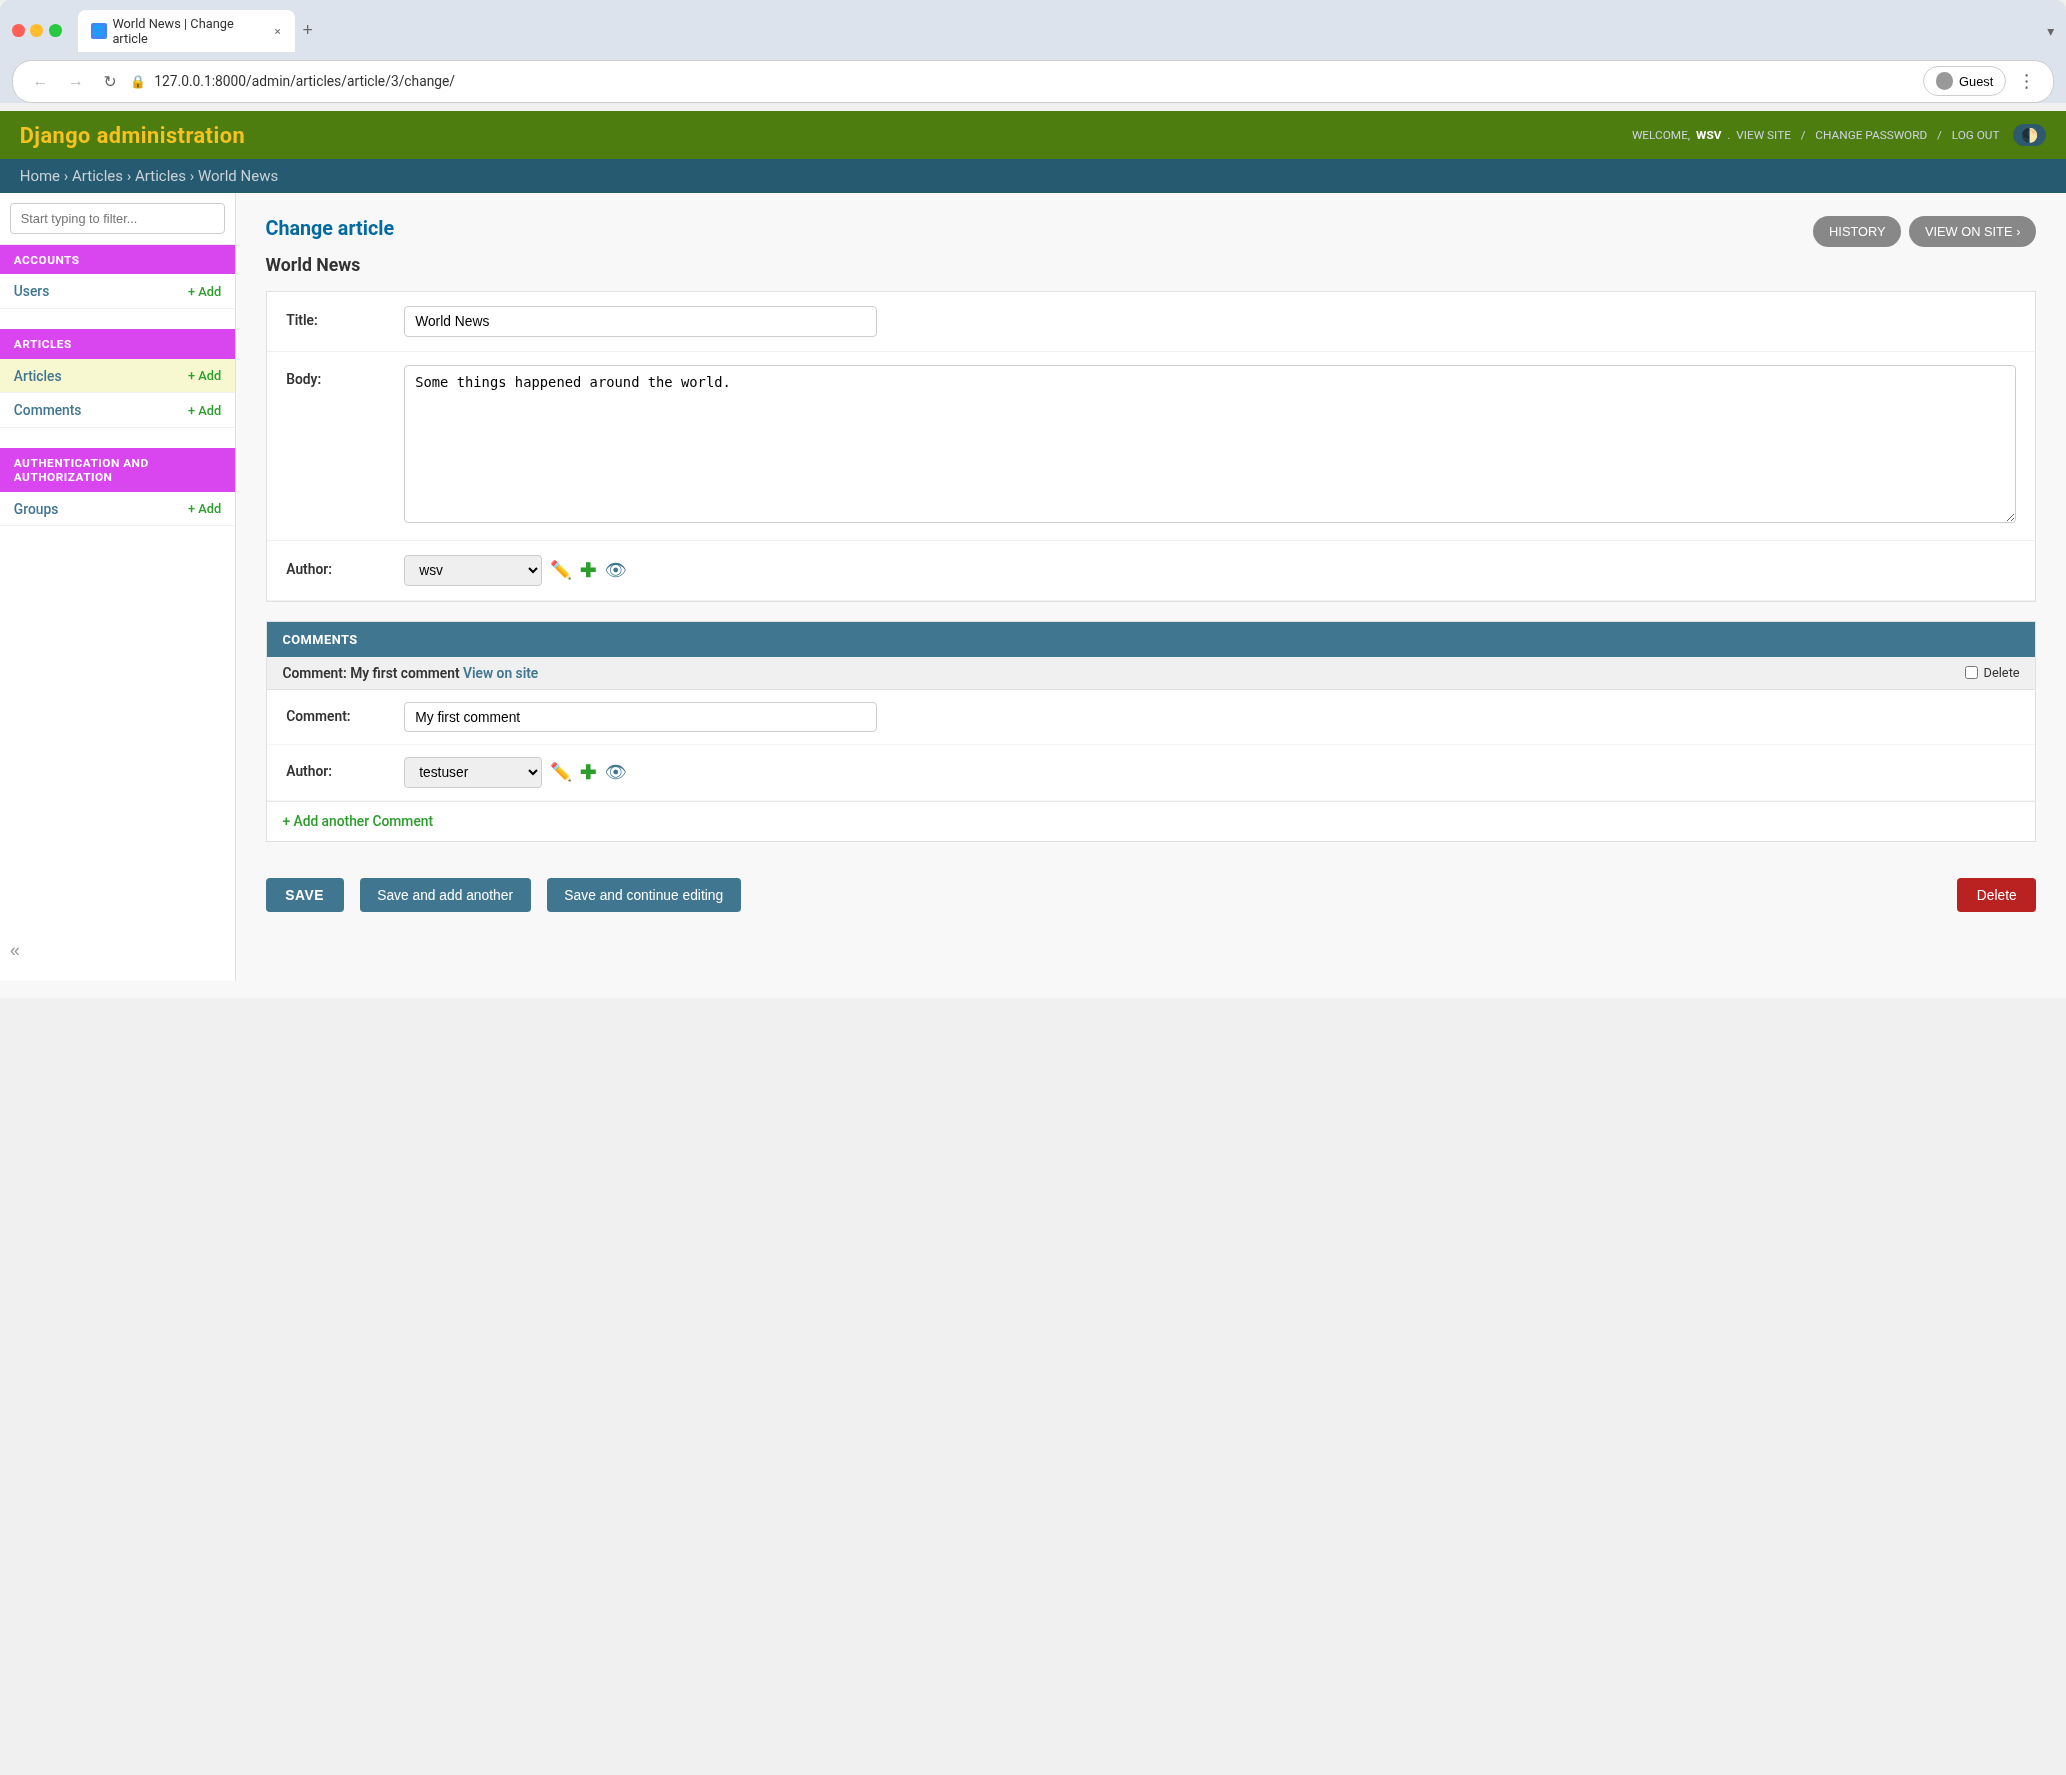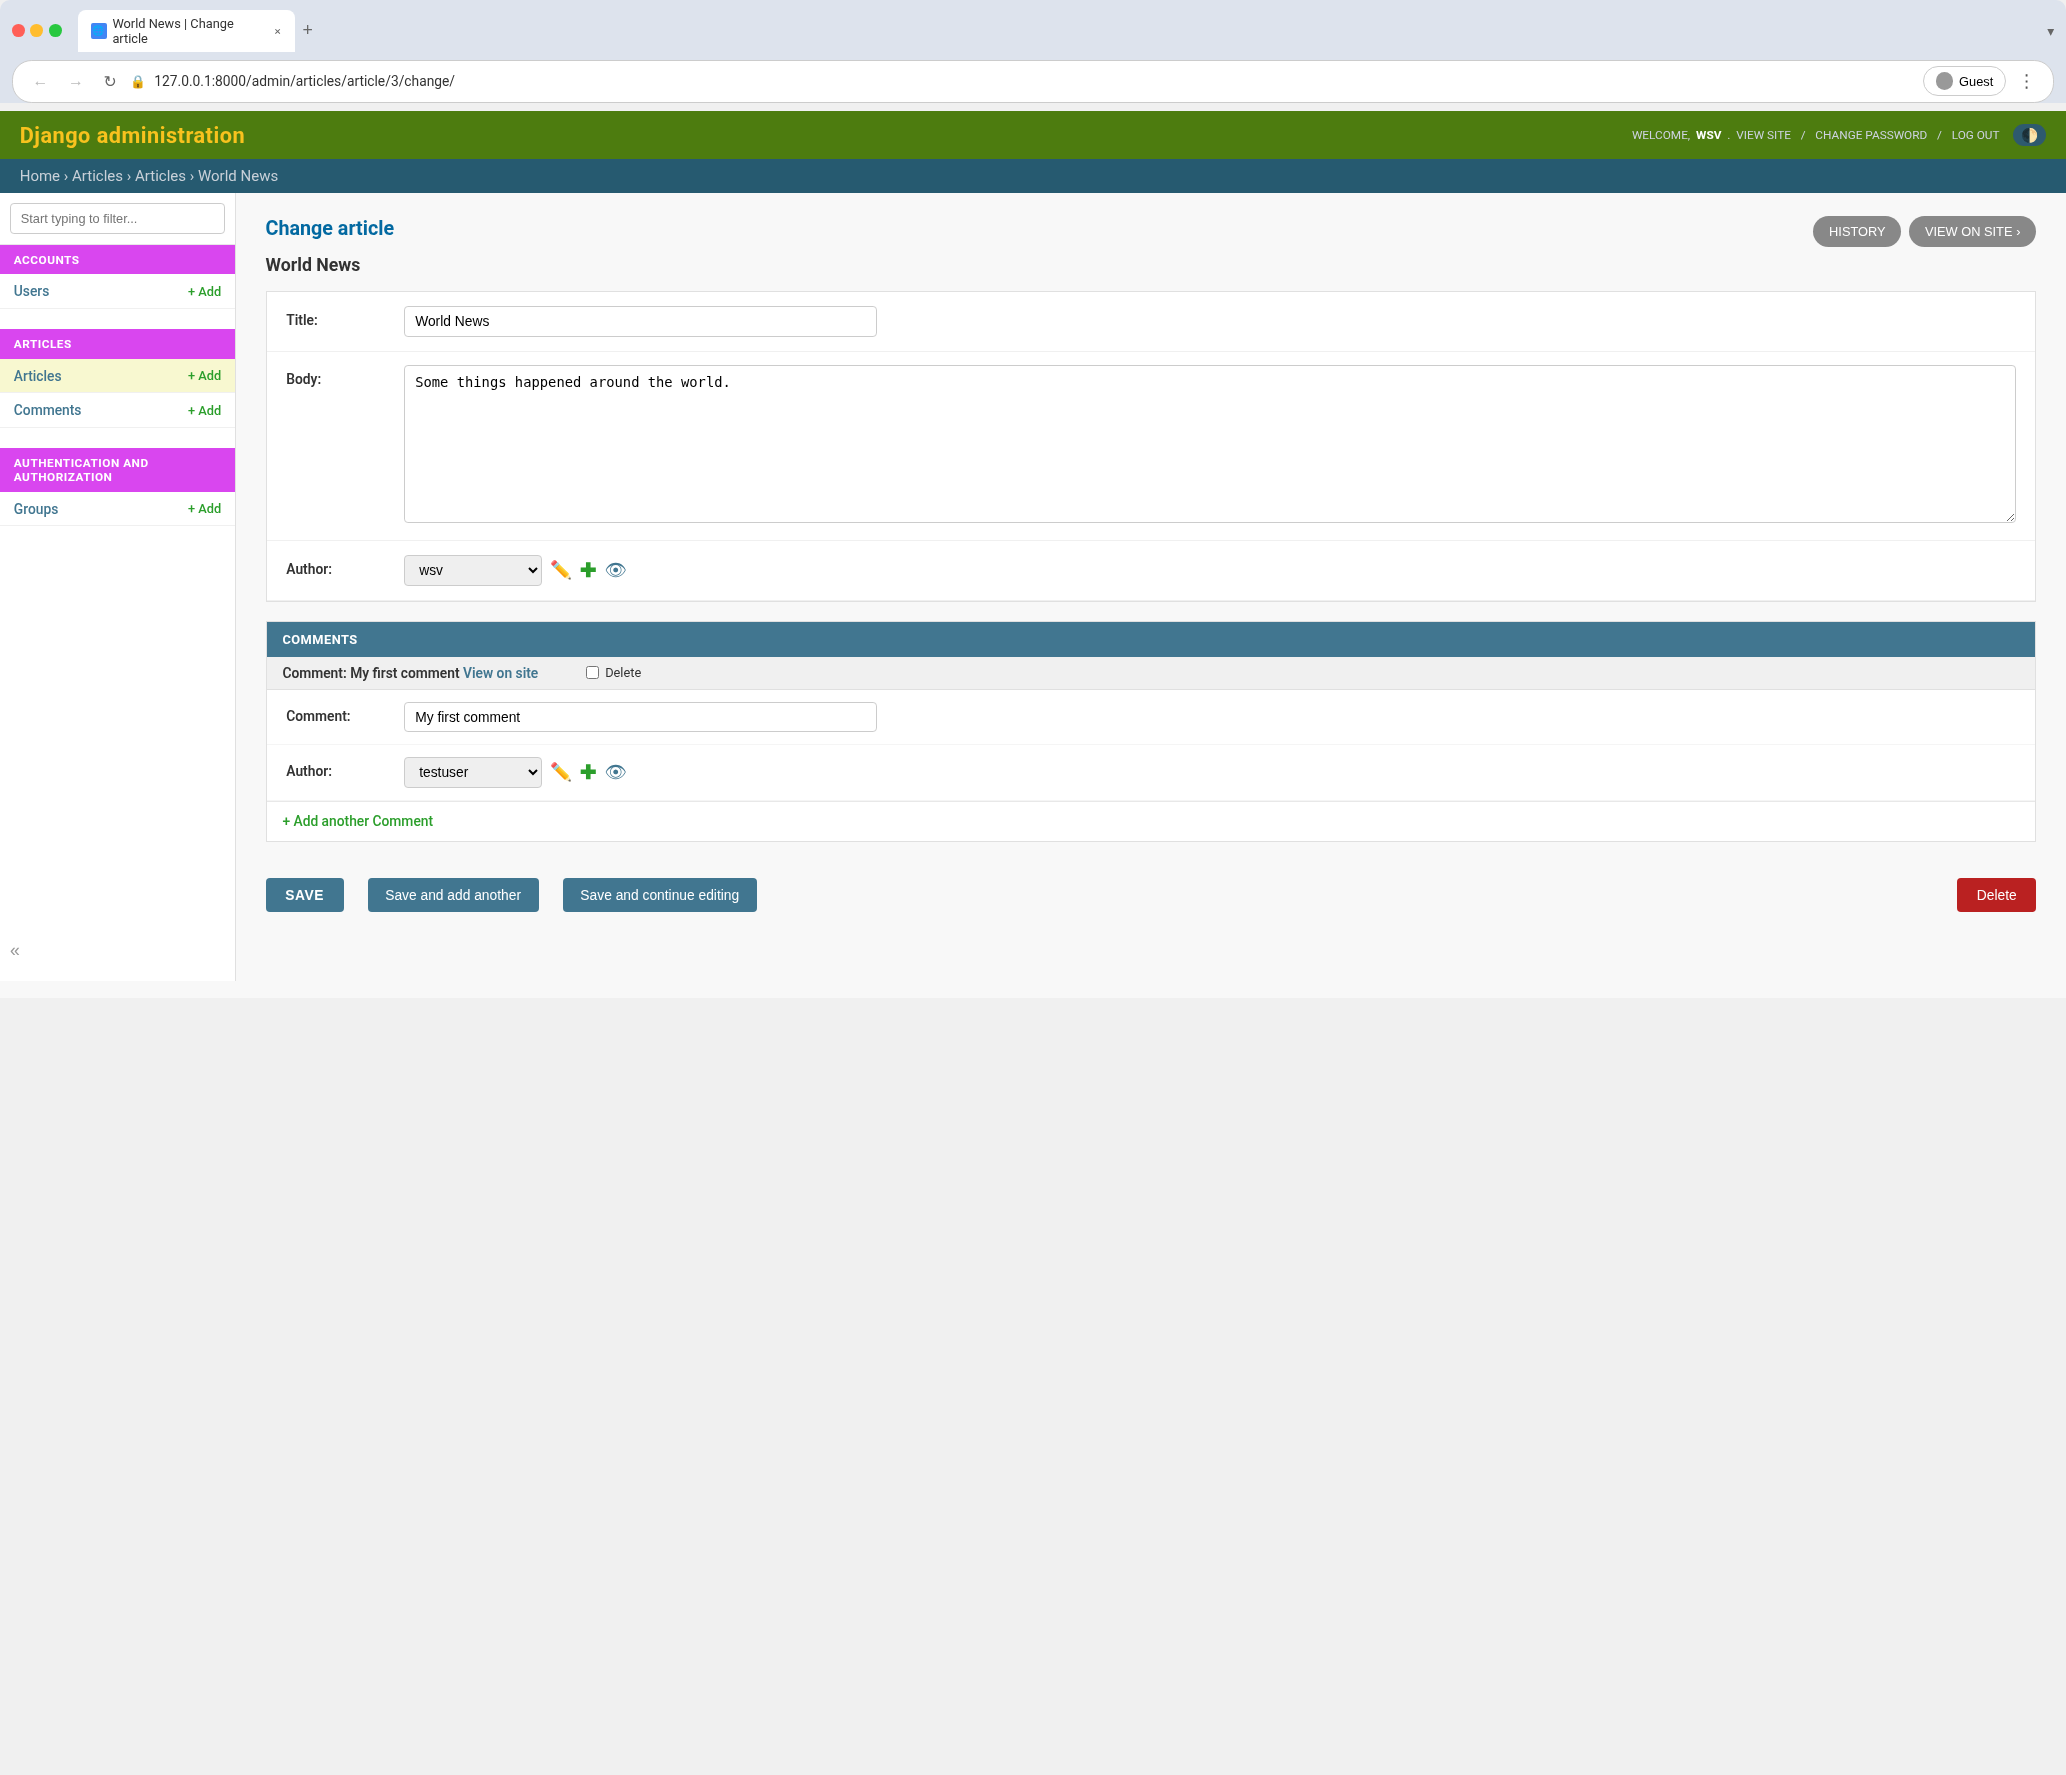--- a/index.html
+++ b/index.html
@@ -81,30 +81,30 @@
     .icon-edit { color: #ffc107; font-size: 17.7px; cursor: pointer; }
     .icon-add { color: #2b9e2b; font-size: 19.7px; font-weight: bold; cursor: pointer; }
     .icon-view { color: #417690; font-size: 17.7px; cursor: pointer; }
 
     .author-row { display: flex; align-items: center; }
 
     
     .inline-section { background: #fff; border: 1px solid #e0e0e0; margin-bottom: 19.7px; }
     .inline-header { background: #417690; color: #fff; padding: 9.9px 15.8px; font-size: 12.8px; font-weight: bold; letter-spacing: 0.5px; text-transform: uppercase; }
     .inline-item { border-bottom: 1px solid #e8e8e8; }
-    .inline-item-header { display: flex; align-items: center; justify-content: flex-start; background: #f0f0f0; padding: 7.9px 15.8px; border-bottom: 1px solid #e0e0e0; gap: 48px; }
+    .inline-item-header { display: flex; align-items: center; justify-content: space-between; background: #f0f0f0; padding: 7.9px 15.8px; border-bottom: 1px solid #e0e0e0; }
     .inline-item-title { font-size: 13.8px; color: #333; font-weight: 600; }
     .inline-item-title a { color: #417690; text-decoration: none; font-weight: 600; }
     .inline-delete { display: flex; align-items: center; gap: 5.9px; font-size: 12.8px; color: #333; }
     .inline-delete input[type="checkbox"] { margin: 0; }
     .inline-form-row { display: flex; align-items: flex-start; padding: 11.8px 19.7px; border-bottom: 1px solid #f5f5f5; }
     .add-another { padding: 11.8px 15.8px; color: #2b9e2b; font-size: 13.8px; font-weight: 500; cursor: pointer; }
 
     
-    .form-footer { display: flex; align-items: center; gap: 24px; padding: 15.8px 0; flex-wrap: wrap; }
+    .form-footer { display: flex; align-items: center; gap: 16px; padding: 15.8px 0; flex-wrap: wrap; }
     .btn-save { background: #417690; color: #fff; border: none; padding: 9.9px 19.7px; font-size: 13.8px; font-weight: bold; cursor: pointer; border-radius: 3.9px; letter-spacing: 0.5px; text-transform: uppercase; }
     .btn-save-add { background: #417690; color: #fff; border: none; padding: 9.9px 17.7px; font-size: 13.8px; cursor: pointer; border-radius: 3.9px; }
     .btn-save-continue { background: #417690; color: #fff; border: none; padding: 9.9px 17.7px; font-size: 13.8px; cursor: pointer; border-radius: 3.9px; }
     .btn-delete { background: #ba2121; color: #fff; border: none; padding: 9.9px 19.7px; font-size: 13.8px; cursor: pointer; border-radius: 3.9px; margin-left: auto; }
     .clearfix::after { content: ""; display: table; clear: both; }
   </style>
 </head>
 <body>
 
 <div class="browser-chrome">

